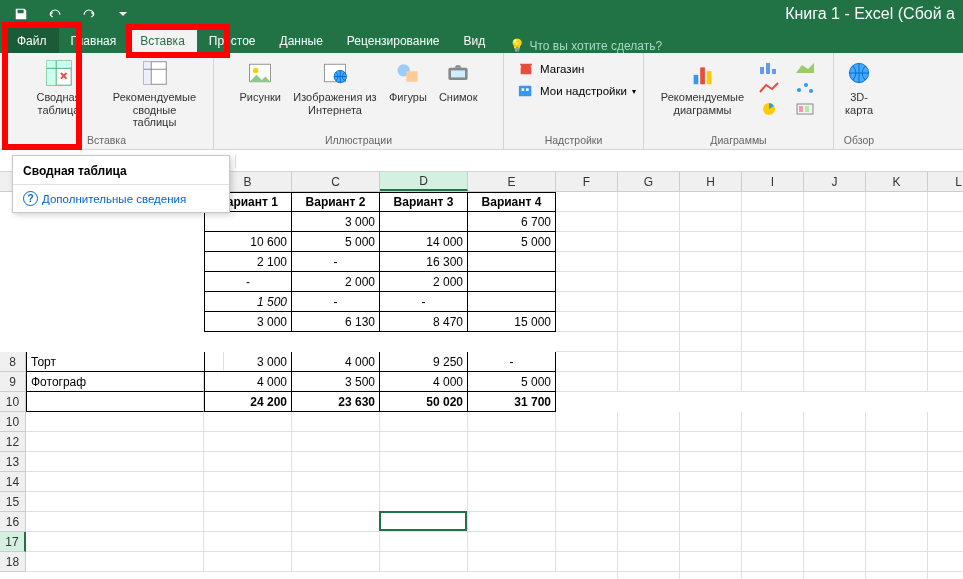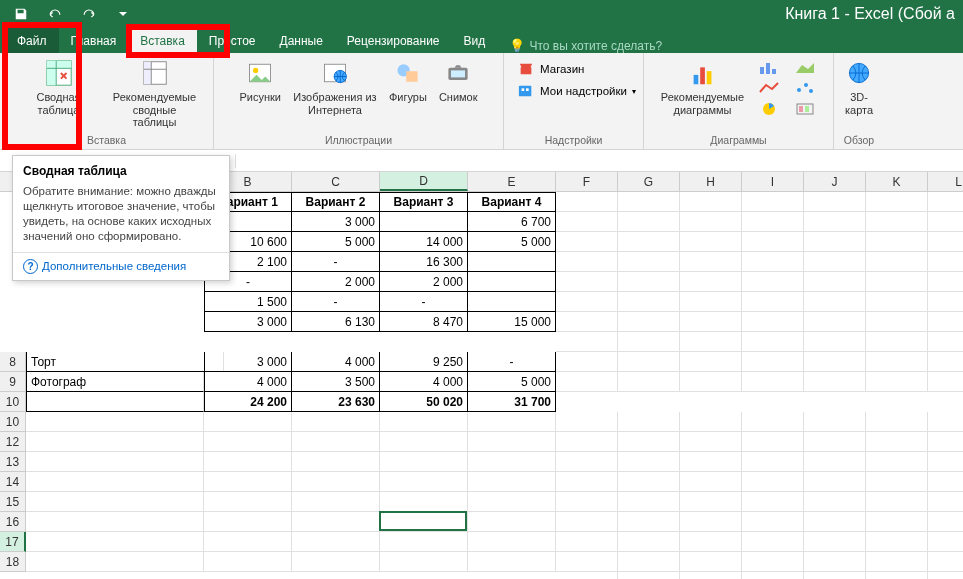--- a/index.html
+++ b/index.html
@@ -332,21 +332,21 @@
       <div class="cell text-right br bb" style="left: 354px; top: 40px; width: 88px;">14 000</div>
       <div class="cell text-right br bb" style="left: 442px; top: 40px; width: 88px;">5 000</div>
       <div class="cell text-right br bb bl" style="left: 178px; top: 60px; width: 88px;">2 100</div>
       <div class="cell text-right br bb text-center" style="left: 266px; top: 60px; width: 88px;">-</div>
       <div class="cell text-right br bb" style="left: 354px; top: 60px; width: 88px;">16 300</div>
       <div class="cell text-right br bb" style="left: 442px; top: 60px; width: 88px;"></div>
       <div class="cell text-right br bb bl text-center" style="left: 178px; top: 80px; width: 88px;">-</div>
       <div class="cell text-right br bb" style="left: 266px; top: 80px; width: 88px;">2 000</div>
       <div class="cell text-right br bb" style="left: 354px; top: 80px; width: 88px;">2 000</div>
       <div class="cell text-right br bb" style="left: 442px; top: 80px; width: 88px;"></div>
-      <div class="cell text-right br bb bl" style="left: 178px; top: 100px; width: 88px;">1 500</div>
+      <div class="cell text-right br bb bl" style="left: 178px; top: 100px; width: 88px; font-style: italic;">1 500</div>
       <div class="cell text-right br bb text-center" style="left: 266px; top: 100px; width: 88px;">-</div>
       <div class="cell text-right br bb text-center" style="left: 354px; top: 100px; width: 88px;">-</div>
       <div class="cell text-right br bb" style="left: 442px; top: 100px; width: 88px;"></div>
       <div class="cell text-right br bb bl" style="left: 178px; top: 120px; width: 88px;">3 000</div>
       <div class="cell text-right br bb" style="left: 266px; top: 120px; width: 88px;">6 130</div>
       <div class="cell text-right br bb" style="left: 354px; top: 120px; width: 88px;">8 470</div>
       <div class="cell text-right br bb" style="left: 442px; top: 120px; width: 88px;">15 000</div>
       <div class="cell text-left bl bb" style="left: 0px; top: 160px; width: 198px;">Торт</div>
       <div class="cell text-right br bb bl" style="left: 178px; top: 160px; width: 88px;">3 000</div>
       <div class="cell text-right br bb" style="left: 266px; top: 160px; width: 88px;">4 000</div>
@@ -597,21 +597,20 @@
       <div class="cell " style="left: 716px; top: 180px; width: 62px;"></div>
       <div class="cell " style="left: 778px; top: 180px; width: 62px;"></div>
       <div class="cell " style="left: 840px; top: 180px; width: 62px;"></div>
       <div class="cell " style="left: 902px; top: 180px; width: 62px;"></div>
     </div>
   <div class="active-cell-border" id="active-border" style="left: 379px; top: 339px; width: 88px; height: 20px;"></div>
 </div>
 
 <div class="tooltip">
   <div class="tooltip-title">Сводная таблица</div>
-  <div class="tooltip-body">Обратите внимание: можно дважды щелкнуть итоговое значение, чтобы увидеть, на основе каких исходных значений оно сформировано.</div>
   <div class="tooltip-link">
     <span class="q">?</span>
     <span>Дополнительные сведения</span>
   </div>
 </div>
 
 <div class="red-box" style="left:2px; top:22px; width:80px; height:128px;"></div>
 <div class="red-box" style="left:126px; top:24px; width:104px; height:34px;"></div>
 
 </body></html>

